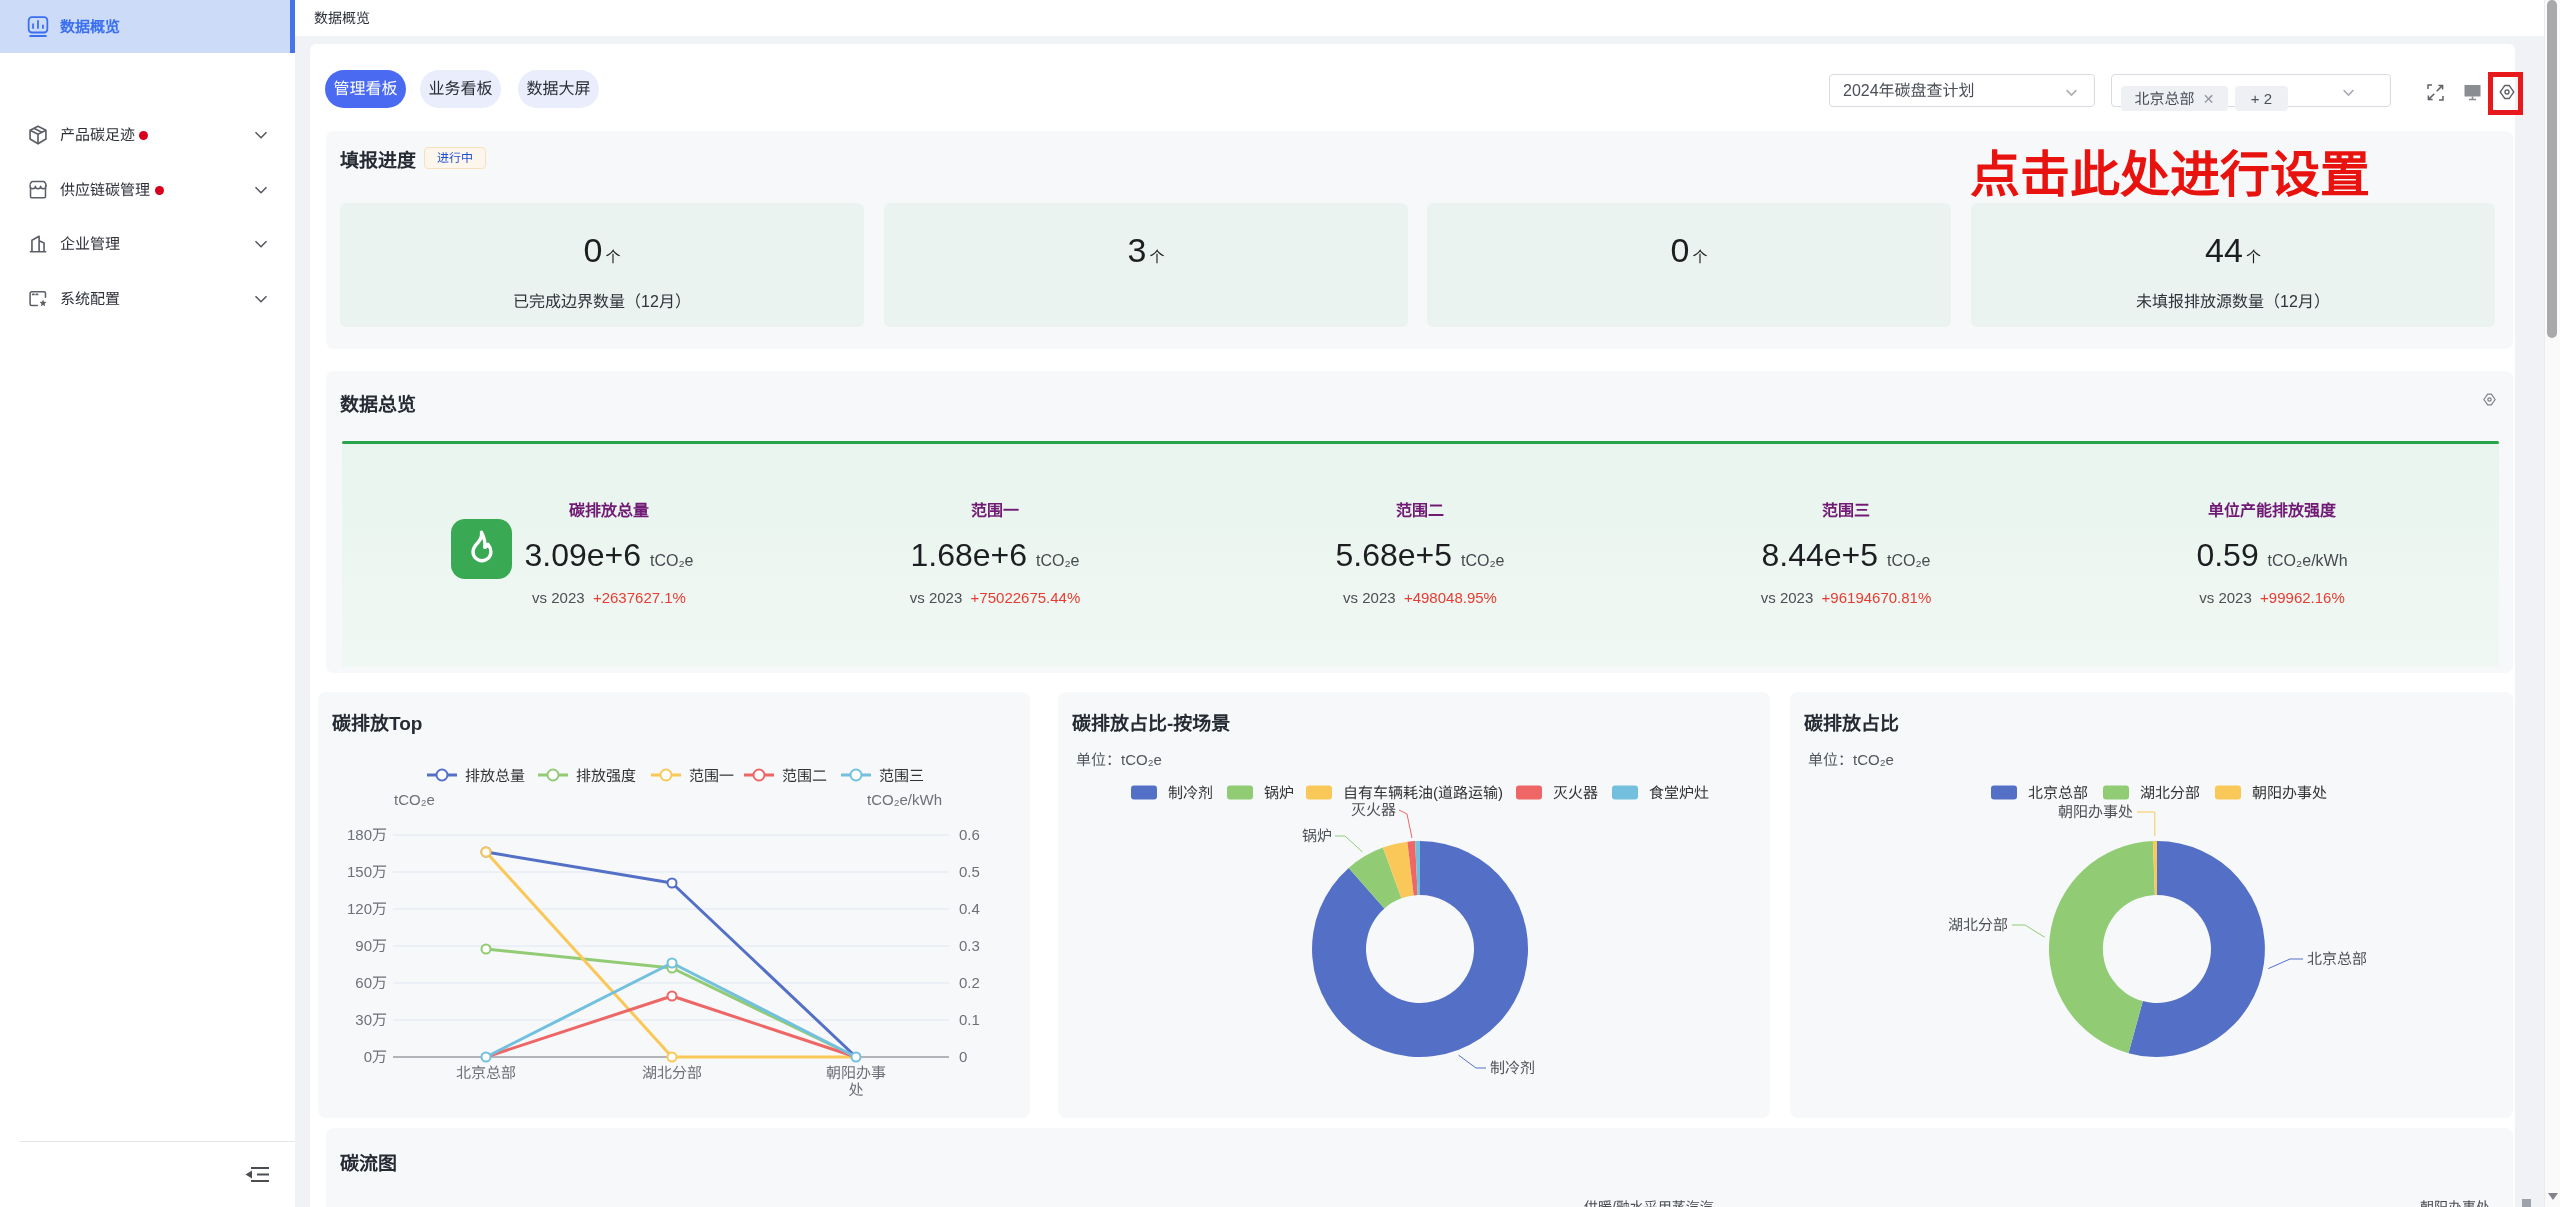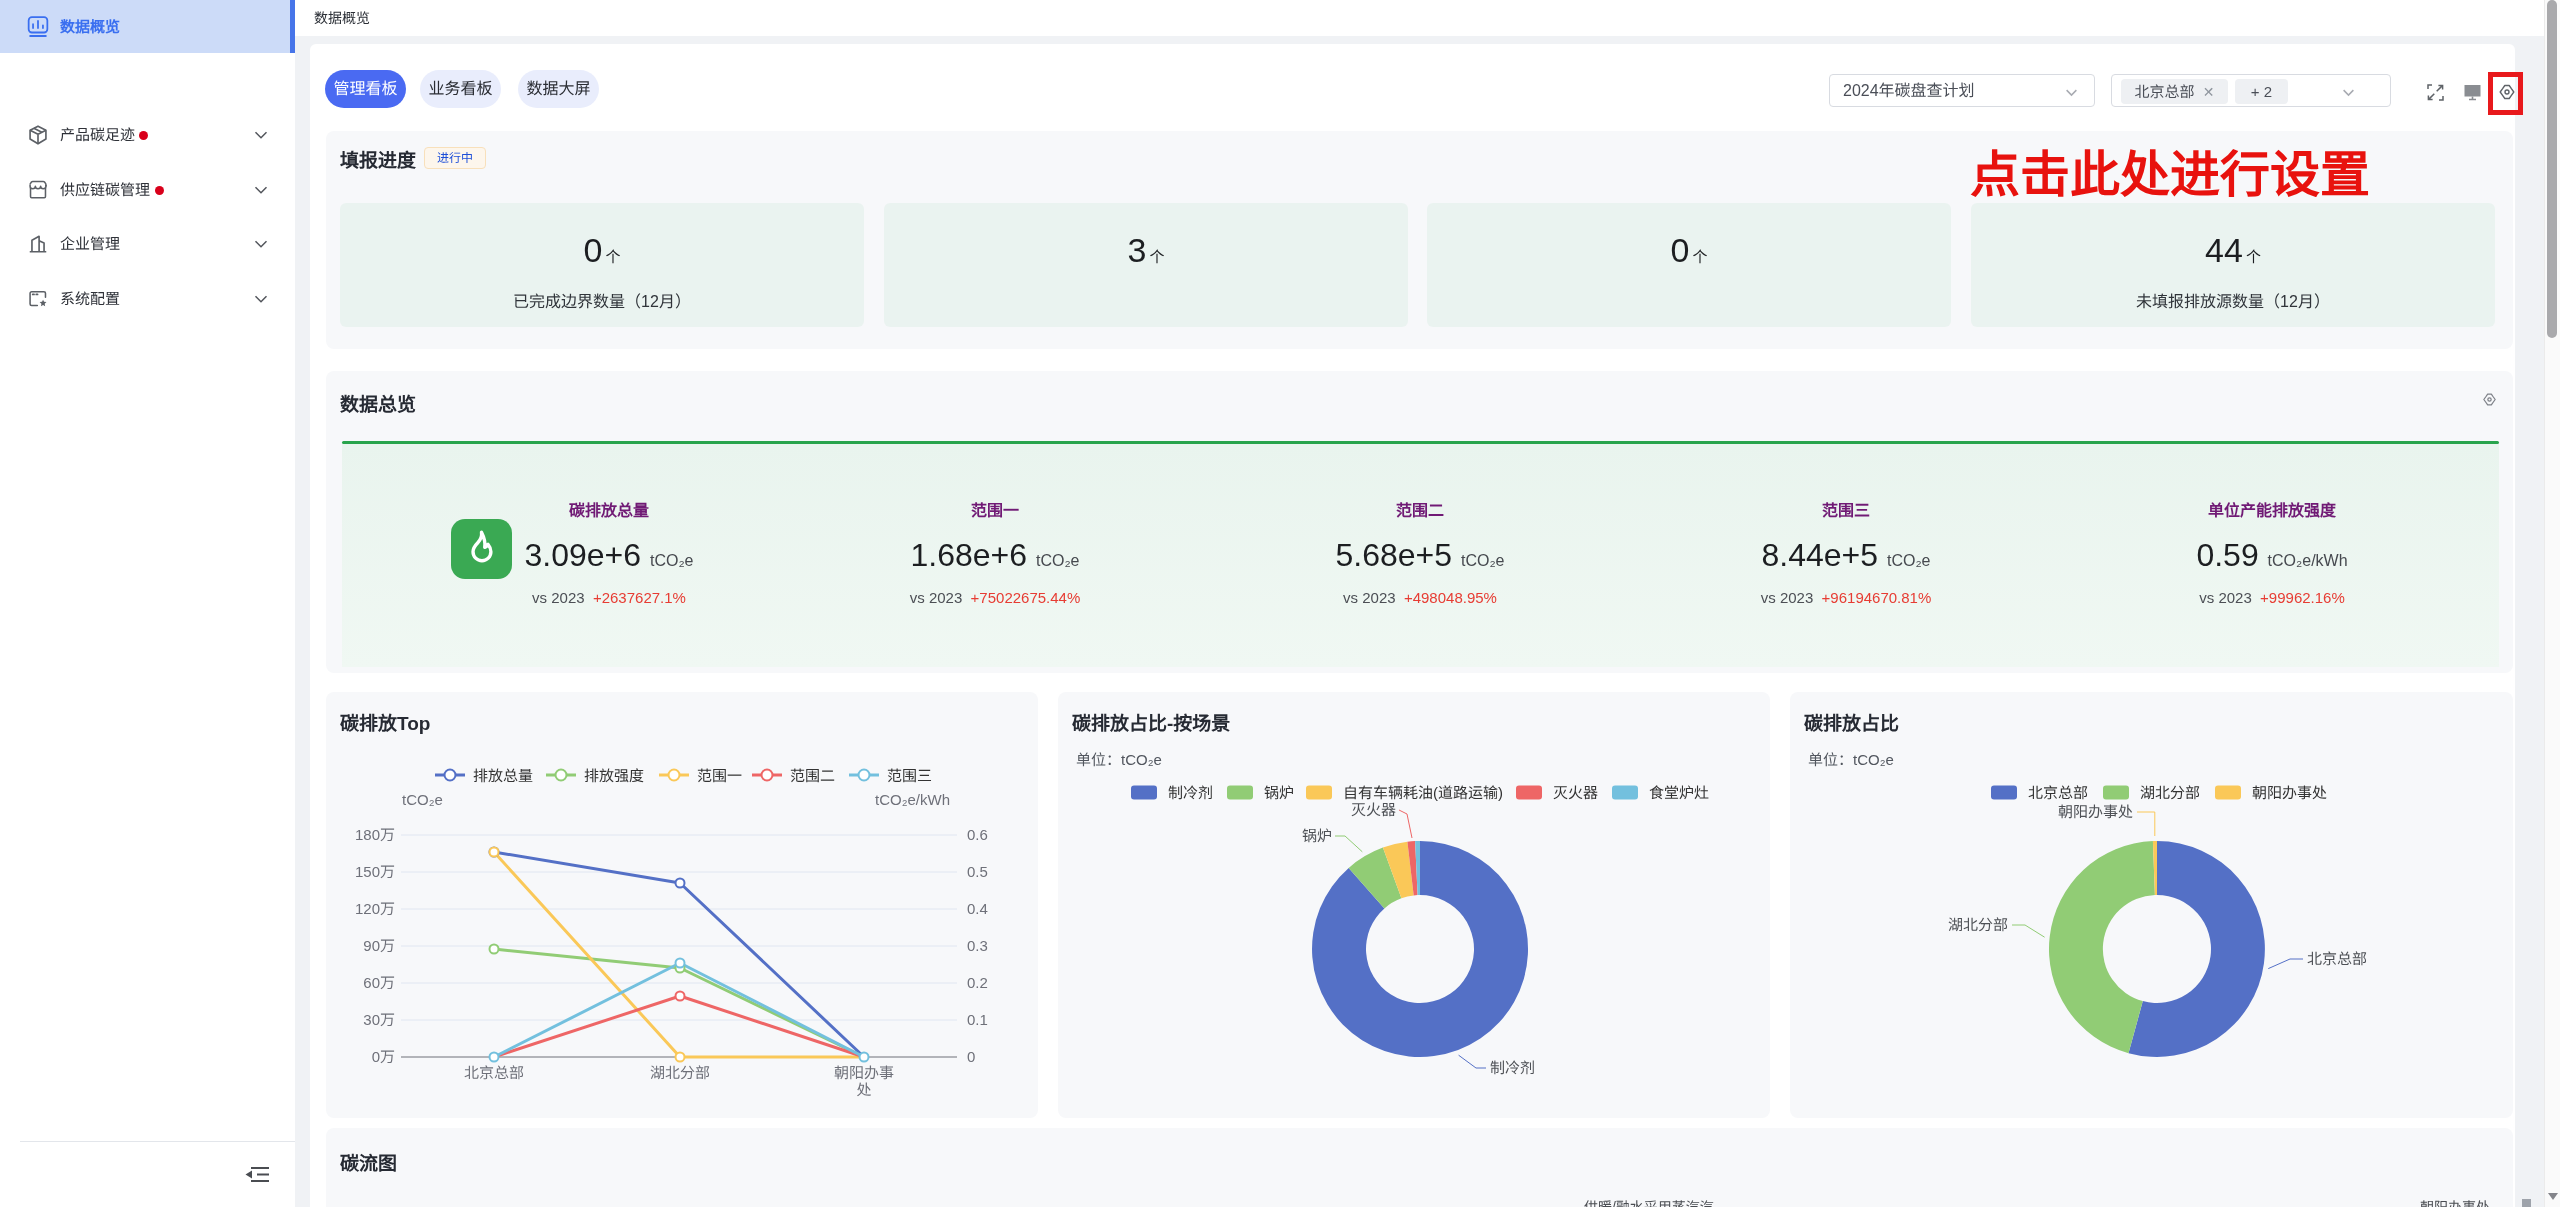--- a/index.html
+++ b/index.html
@@ -21,21 +21,21 @@
   #topbar { left:295px; top:0; width:2249px; height:36px; background:#fff; }
   #topbar .t { position:absolute; left:19px; top:0; line-height:36px; font-size:14px; color:#2b2f36; }
   
   #main { left:310px; top:44px; width:2205px; height:1163px; background:#fff; border-radius:6px 6px 0 0; }
   
   .pill { position:absolute; top:70px; height:38px; border-radius:19px; font-size:16px; line-height:38px; text-align:center; background:#e9edfc; color:#2a2d33; }
   .pill.on { background:#4a6af2; color:#fff; }
   
   .sel { position:absolute; top:74px; height:33px; background:#fff; border:1px solid #d8dbe1; border-radius:4px; }
   .sel .stx { position:absolute; left:13px; top:0; line-height:31px; font-size:16px; color:#4a4e57; }
-  .tagg { position:absolute; top:4px; height:25px; background:#eef0f3; border-radius:4px; line-height:25px; font-size:15px; color:#4a4e57; text-align:center; }
+  .tagg { position:absolute; top:11px; height:25px; background:#eef0f3; border-radius:4px; line-height:25px; font-size:15px; color:#4a4e57; text-align:center; }
   
   .card { position:absolute; background:#f7f8fa; border-radius:8px; }
   .ctitle { position:absolute; font-size:19px; font-weight:700; color:#262a33; }
   
   .sbox { position:absolute; top:72px; width:524px; height:124px; background:#eaf3f0; border-radius:6px; text-align:center; }
   .sbox .v { margin-top:30px; font-size:34px; color:#1c1e21; line-height:34px; }
   .sbox .v .ar { font-size:15px; margin-left:3px; color:#1c1e21; }
   .sbox .l { margin-top:14px; font-size:16px; color:#30343a; }
   
   .ocol { position:absolute; text-align:center; }
@@ -200,21 +200,21 @@
       <div class="val">8.44e+5 <span class="un">tCO₂e</span></div>
       <div class="vs">vs 2023&nbsp;&nbsp;<b>+96194670.81%</b></div>
     </div>
   <div class="ocol" style="left:1796px;top:129px;width:300px;">
       <div class="h">单位产能排放强度</div>
       <div class="val">0.59 <span class="un">tCO₂e/kWh</span></div>
       <div class="vs">vs 2023&nbsp;&nbsp;<b>+99962.16%</b></div>
     </div>
 </div>
 
-<div class="card" id="chart1" style="left:326px;top:692px;width:712px;height:426px;">
+<div class="card" id="chart1" style="left:318px;top:692px;width:712px;height:426px;">
   <div class="ctitle" style="left:14px;top:16px;">碳排放Top</div>
   <svg class="abs" style="left:0;top:0;width:712px;height:426px;" viewBox="0 0 712 426">
 
     <g font-size="15" fill="#333">
       <path d="M109 83h30" stroke="#5470c6" stroke-width="3"></path>
         <circle cx="124" cy="83" r="5.5" fill="#fff" stroke="#5470c6" stroke-width="2"></circle>
         <text x="147" y="88.5">排放总量</text>
       <path d="M220 83h30" stroke="#91cc75" stroke-width="3"></path>
         <circle cx="235" cy="83" r="5.5" fill="#fff" stroke="#91cc75" stroke-width="2"></circle>
         <text x="258" y="88.5">排放强度</text>

